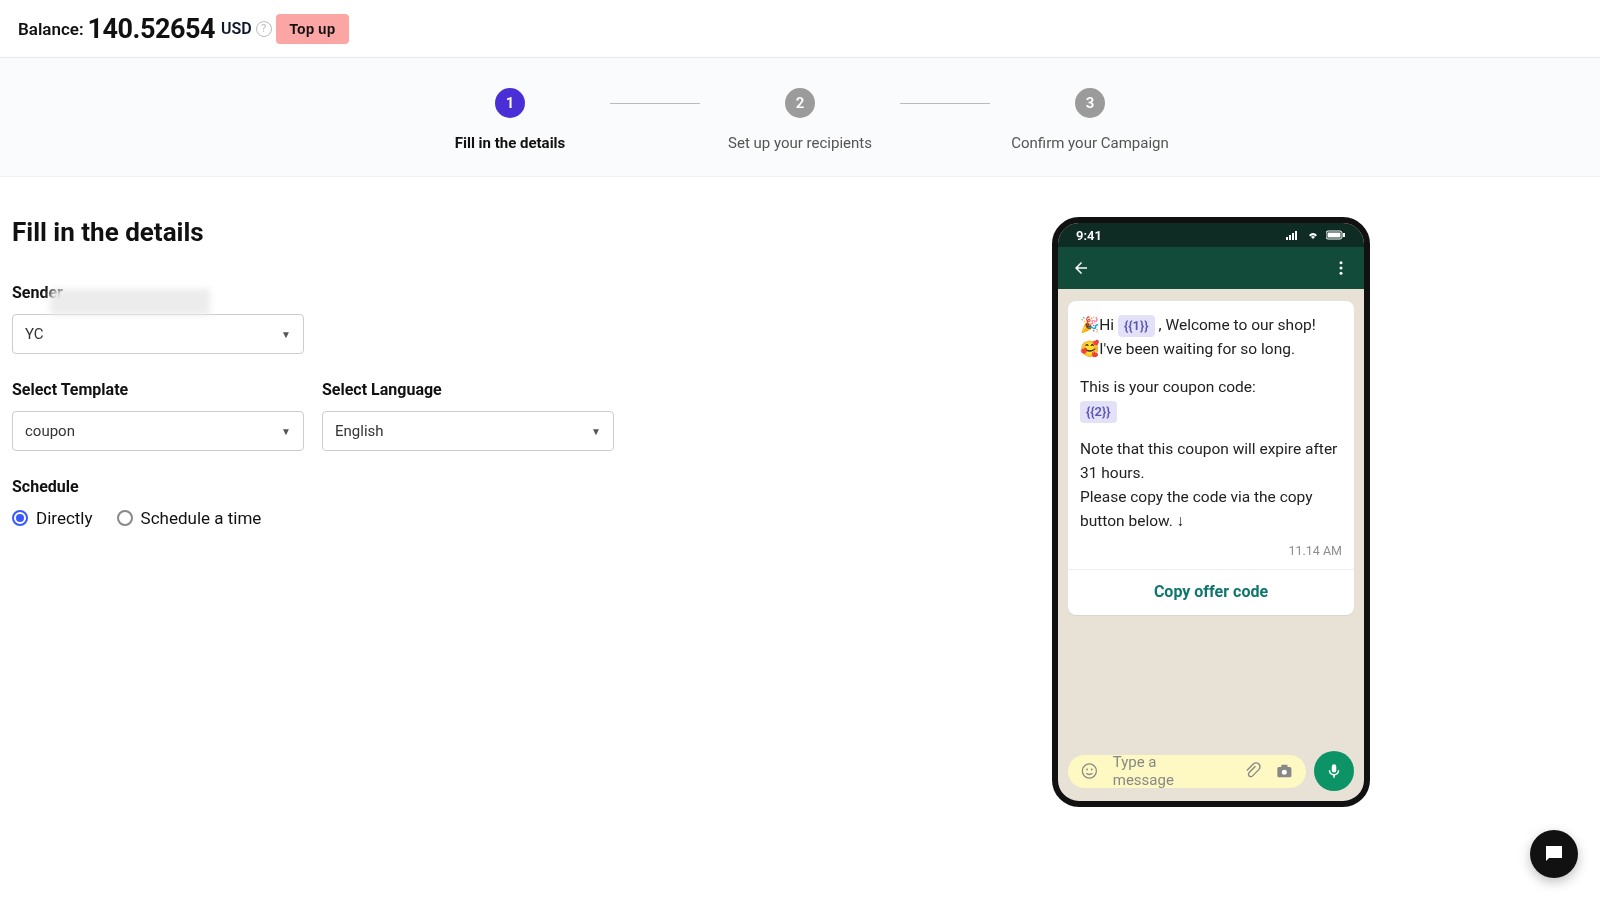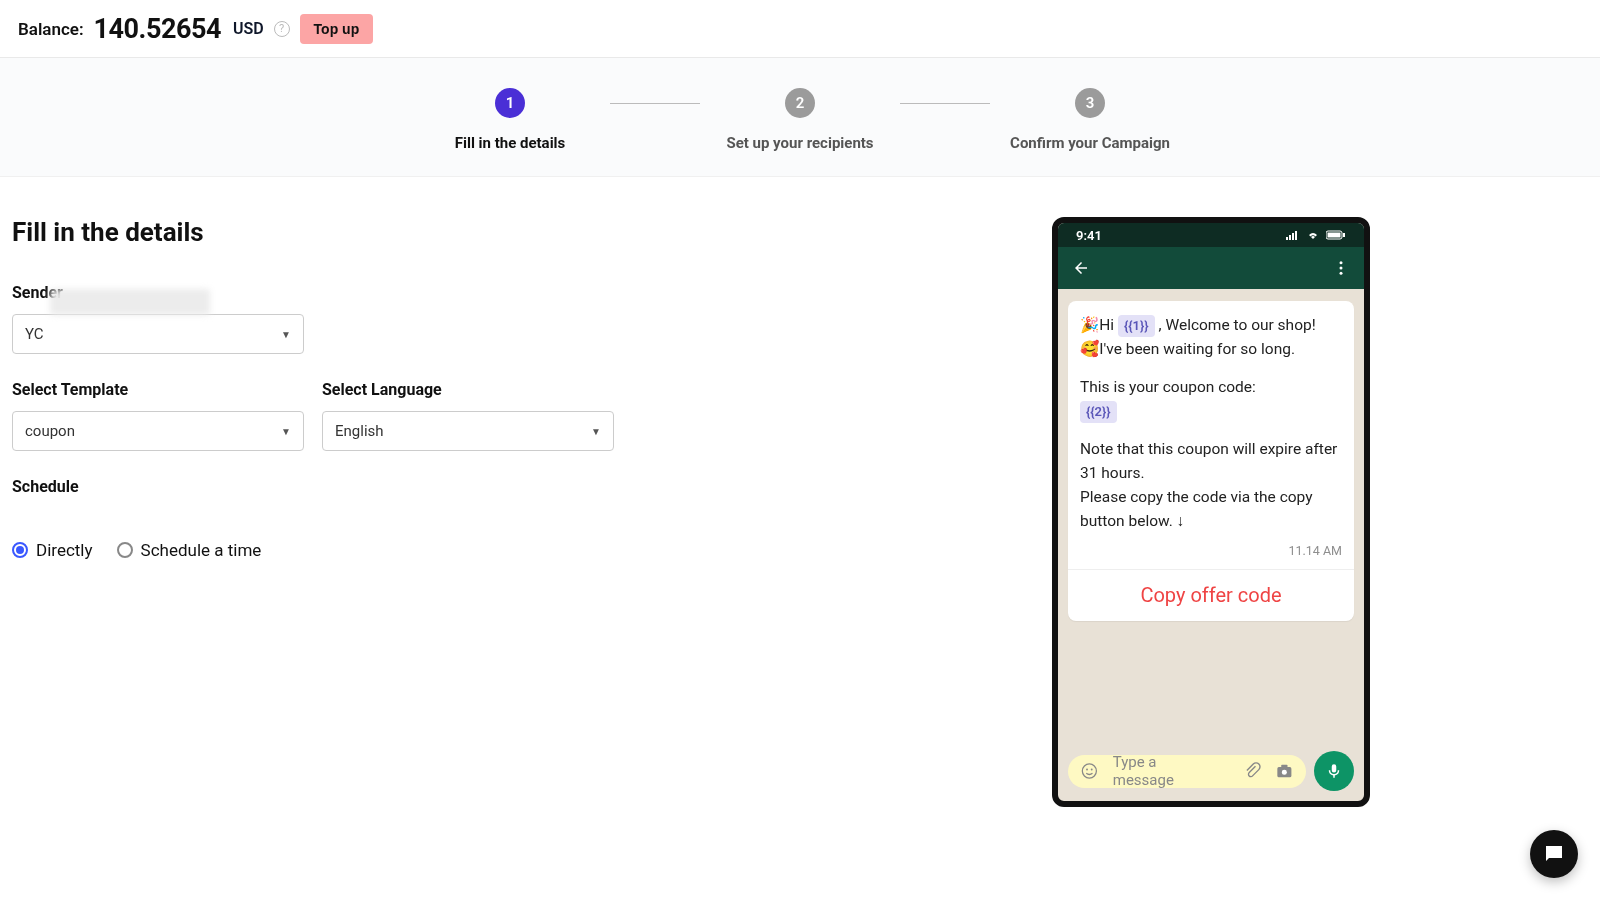--- a/index.html
+++ b/index.html
@@ -1,20 +1,20 @@
 <!DOCTYPE html>
 <html><head>
 <meta charset="utf-8">
 <style>
   * { box-sizing: border-box; margin: 0; padding: 0; }
   body { font-family: -apple-system, BlinkMacSystemFont, "Segoe UI", Roboto, Helvetica, Arial, sans-serif; background: #fff; color: #111; width: 1600px; height: 900px; overflow: hidden; position: relative; }
 
   
   .header { height: 58px; border-bottom: 1px solid #e9e9e9; display: flex; align-items: center; padding: 0 18px; justify-content: space-between; }
-  .header-left { display: flex; align-items: center; gap: 10px; }
+  .header-left { display: flex; align-items: center; gap: 4px; }
   .balance-label { font-weight: 600; font-size: 17px; color: #111; }
   .balance-amount { font-weight: 700; font-size: 27px; color: #111; letter-spacing: -0.5px; }
   .balance-cur { font-weight: 600; font-size: 16px; color: #0f172a; margin-left: 2px; }
   .help-icon { width: 16px; height: 16px; border-radius: 50%; border: 1.5px solid #bbb; color: #bbb; font-size: 11px; display: inline-flex; align-items: center; justify-content: center; }
   .topup-btn { background: #fca5a5; color: #111; font-weight: 600; font-size: 14px; border: none; border-radius: 4px; padding: 7px 14px; cursor: pointer; }
   .header-right { display: flex; align-items: center; gap: 28px; }
   .nav-link { font-weight: 600; font-size: 16px; color: #111; cursor: pointer; }
   .avatar-wrap { display: flex; align-items: center; gap: 4px; }
   .avatar-circle { width: 30px; height: 30px; border-radius: 50%; background: #111; color: #fff; font-size: 13px; font-weight: 600; display: flex; align-items: center; justify-content: center; }
   .avatar-blur { width: 36px; height: 20px; background: #d9d9d9; border-radius: 3px; margin-left: -4px; filter: blur(1px); }
@@ -22,55 +22,55 @@
 
   
   .stepper-strip { background: #fafbfc; border-bottom: 1px solid #f0f0f0; padding: 30px 0 24px 0; }
   .stepper { display: flex; align-items: flex-start; justify-content: center; gap: 0; }
   .step { display: flex; flex-direction: column; align-items: center; width: 200px; }
   .step-circle { width: 30px; height: 30px; border-radius: 50%; display: flex; align-items: center; justify-content: center; font-weight: 600; font-size: 15px; color: #fff; }
   .step-active .step-circle { background: #4a2fd6; }
   .step-inactive .step-circle { background: #9b9b9b; }
   .step-label { margin-top: 16px; font-size: 15px; }
   .step-active .step-label { font-weight: 700; color: #111; }
-  .step-inactive .step-label { font-weight: 700; color: #555; text-align: center; }
+  .step-inactive .step-label { font-weight: 400; color: #555; text-align: center; }
   .step-line { height: 1px; background: #bbb; width: 90px; margin-top: 15px; }
 
   
   .content { display: flex; padding: 40px 12px 0 12px; gap: 40px; }
   .form-col { flex: 1; max-width: 1000px; }
   .section-title { font-size: 26px; font-weight: 700; margin-bottom: 36px; }
   .form-row { margin-bottom: 26px; }
   .form-label { font-weight: 700; font-size: 16px; margin-bottom: 12px; display: block; }
   .text-input, .select-box { width: 292px; height: 40px; border: 1px solid #ccc; border-radius: 4px; padding: 0 12px; font-size: 15px; color: #333; background: #fff; display: flex; align-items: center; justify-content: space-between; cursor: pointer; }
   .text-input { cursor: text; }
   .select-box .caret { font-size: 10px; color: #555; }
   .two-col { display: flex; gap: 18px; }
   .sender-wrap { position: relative; }
   .sender-blur { position: absolute; left: 38px; top: 6px; width: 160px; height: 26px; background: rgba(235,235,235,0.95); filter: blur(3px); border-radius: 3px; }
   .radio-row { display: flex; align-items: center; gap: 24px; margin-top: 8px; }
-  .radio-opt { display: flex; align-items: center; gap: 8px; font-size: 17px; cursor: pointer; margin-top: 32px; }
+  .radio-opt { display: flex; align-items: center; gap: 8px; font-size: 17px; cursor: pointer; }
   .radio-outer { width: 16px; height: 16px; border-radius: 50%; border: 2px solid #3a58ff; display: flex; align-items: center; justify-content: center; }
   .radio-outer.unsel { border-color: #888; }
   .radio-inner { width: 8px; height: 8px; border-radius: 50%; background: #3a58ff; }
 
   
   .preview-col { width: 380px; flex-shrink: 0; }
-  .phone { width: 318px; height: 590px; background: #e8e1d6; border: 6px solid #111; border-radius: 12px; position: relative; overflow: hidden; }
+  .phone { width: 318px; height: 590px; background: #e8e1d6; border: 6px solid #111; border-radius: 27px; position: relative; overflow: hidden; }
   .status-bar { height: 24px; background: #0e2c23; color: #fff; display: flex; align-items: center; justify-content: space-between; padding: 0 18px; font-size: 13px; font-weight: 600; }
   .status-icons svg { margin-left: 3px; }
   .chat-header { height: 42px; background: #124b3a; color: #fff; display: flex; align-items: center; justify-content: space-between; padding: 0 14px; }
   .chat-header svg { width: 18px; height: 18px; }
   .chat-body { background: #e8e1d6; padding: 12px 10px; height: calc(100% - 24px - 42px - 56px); overflow: hidden; }
   .bubble { background: #fff; border-radius: 8px; padding: 12px 12px 6px 12px; font-size: 15.5px; line-height: 1.55; color: #222; box-shadow: 0 1px 1px rgba(0,0,0,0.06); }
   .bubble-row { display: block; }
   .placeholder-chip { background: #e3e1f7; color: #5a56b8; font-size: 13px; font-weight: 600; padding: 1px 6px; border-radius: 4px; display: inline-block; }
   .bubble-time { text-align: right; font-size: 12.5px; color: #8e8e8e; margin-top: 8px; }
   .bubble-footer { border-top: 1px solid #eee; margin: 8px -12px -6px -12px; padding: 10px 0; text-align: center; }
-  .copy-link { color: #ef4444; font-weight: 400; font-size: 20px; }
+  .copy-link { color: #0f766e; font-weight: 700; font-size: 16px; }
   .chat-input-bar { position: absolute; bottom: 10px; left: 10px; right: 10px; display: flex; align-items: center; gap: 8px; }
   .chat-input { flex: 1; background: #fef9c3; border-radius: 22px; height: 33px; display: flex; align-items: center; padding: 0 12px; gap: 14px; color: #888; font-size: 15px; }
   .chat-input .spacer { flex: 1; }
   .mic-btn { width: 40px; height: 40px; border-radius: 50%; background: #0d9466; display: flex; align-items: center; justify-content: center; }
   .mic-btn svg { width: 18px; height: 18px; }
 
   
   .launcher { position: absolute; right: 22px; bottom: 22px; width: 48px; height: 48px; border-radius: 50%; background: #111; display: flex; align-items: center; justify-content: center; box-shadow: 0 4px 12px rgba(0,0,0,0.25); cursor: pointer; }
   .launcher svg { width: 24px; height: 24px; }
 </style>

